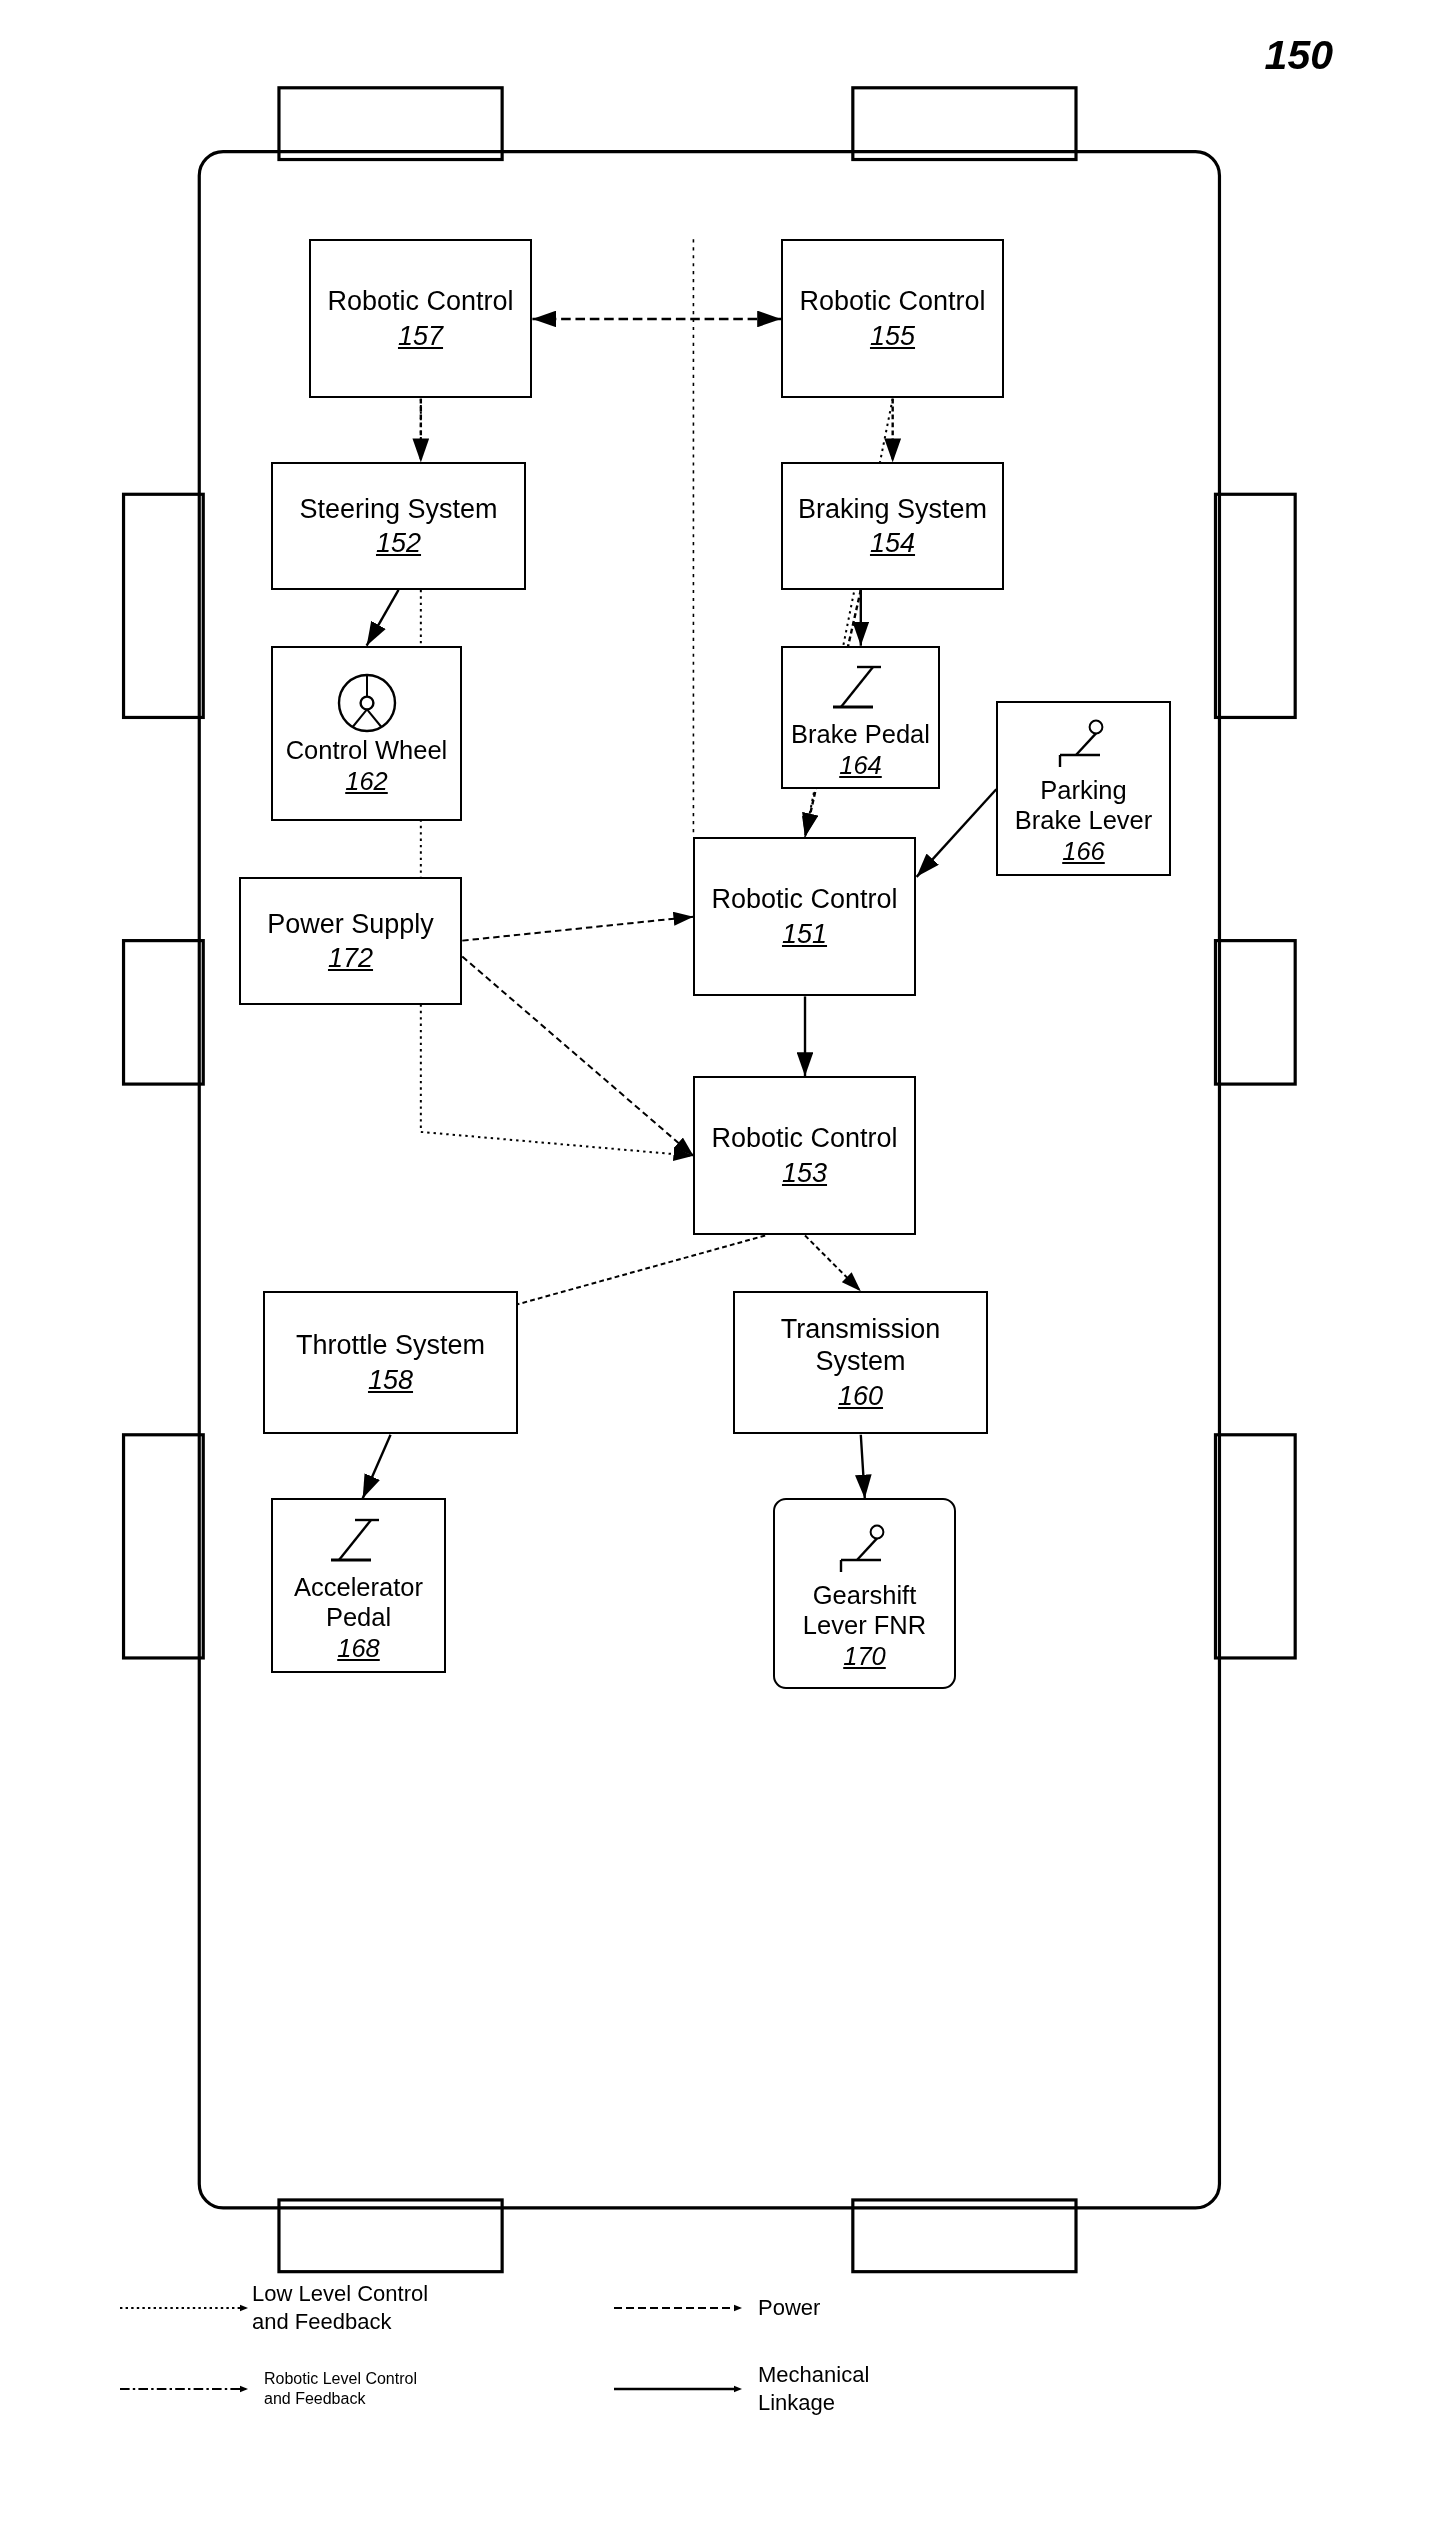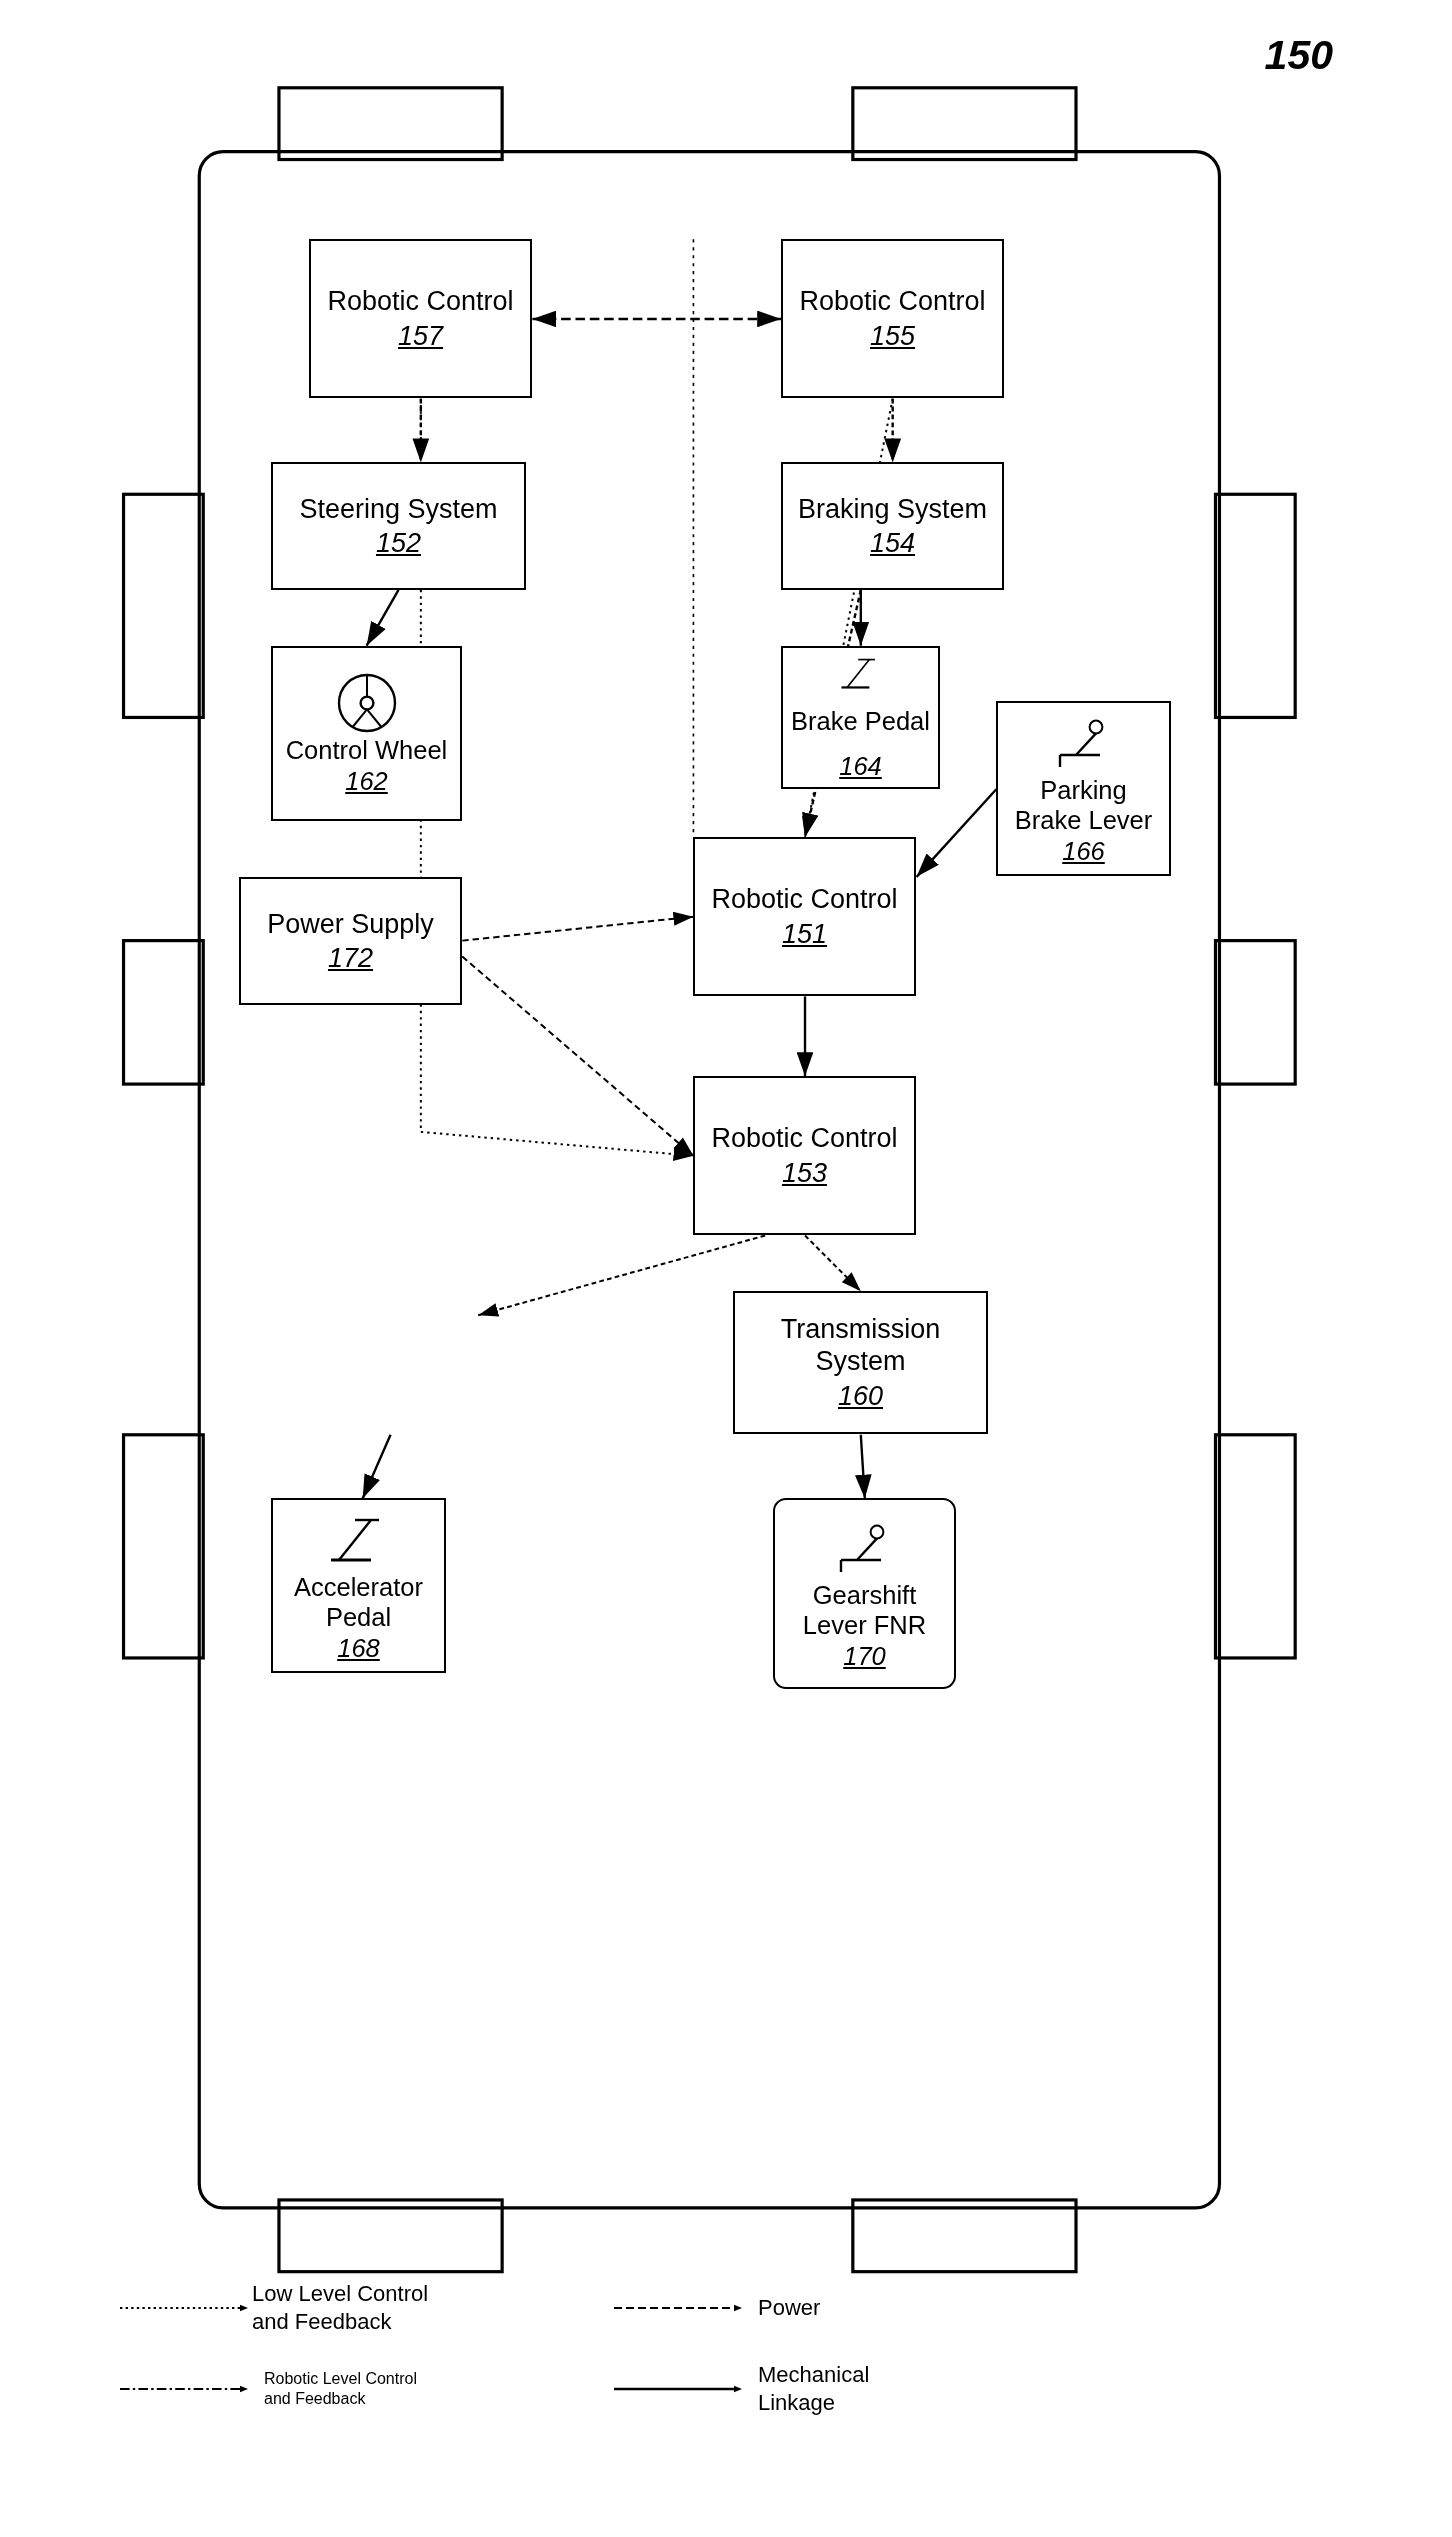--- a/index.html
+++ b/index.html
@@ -88,21 +88,20 @@
       top: 646px;
       width: 191px;
       height: 175px;
     }
 
     .brake-pedal-164 {
       left: 781px;
       top: 646px;
       width: 159px;
       height: 143px;
-      gap: 13px;
     }
 
     .parking-brake-lever-166 {
       left: 996px;
       top: 701px;
       width: 175px;
       height: 175px;
     }
 
     .power-supply-172 {
@@ -348,20 +347,24 @@
   <div class="box robotic-control-151">
     <span class="box-title">Robotic Control</span>
     <span class="box-number">151</span>
   </div>
 
   <div class="box robotic-control-153">
     <span class="box-title">Robotic Control</span>
     <span class="box-number">153</span>
   </div>
 
+  <div class="box throttle-system-158">
+    <span class="box-title">Throttle System</span>
+    <span class="box-number">158</span>
+  </div>
 
   <div class="box transmission-system-160">
     <span class="box-title">Transmission System</span>
     <span class="box-number">160</span>
   </div>
 
   <div class="icon-box accelerator-pedal-168">
     <svg viewBox="0 0 80 70">
       <line x1="15" y1="60" x2="55" y2="10" stroke="#000" stroke-width="3"></line>
       <line x1="35" y1="10" x2="65" y2="10" stroke="#000" stroke-width="3"></line>

